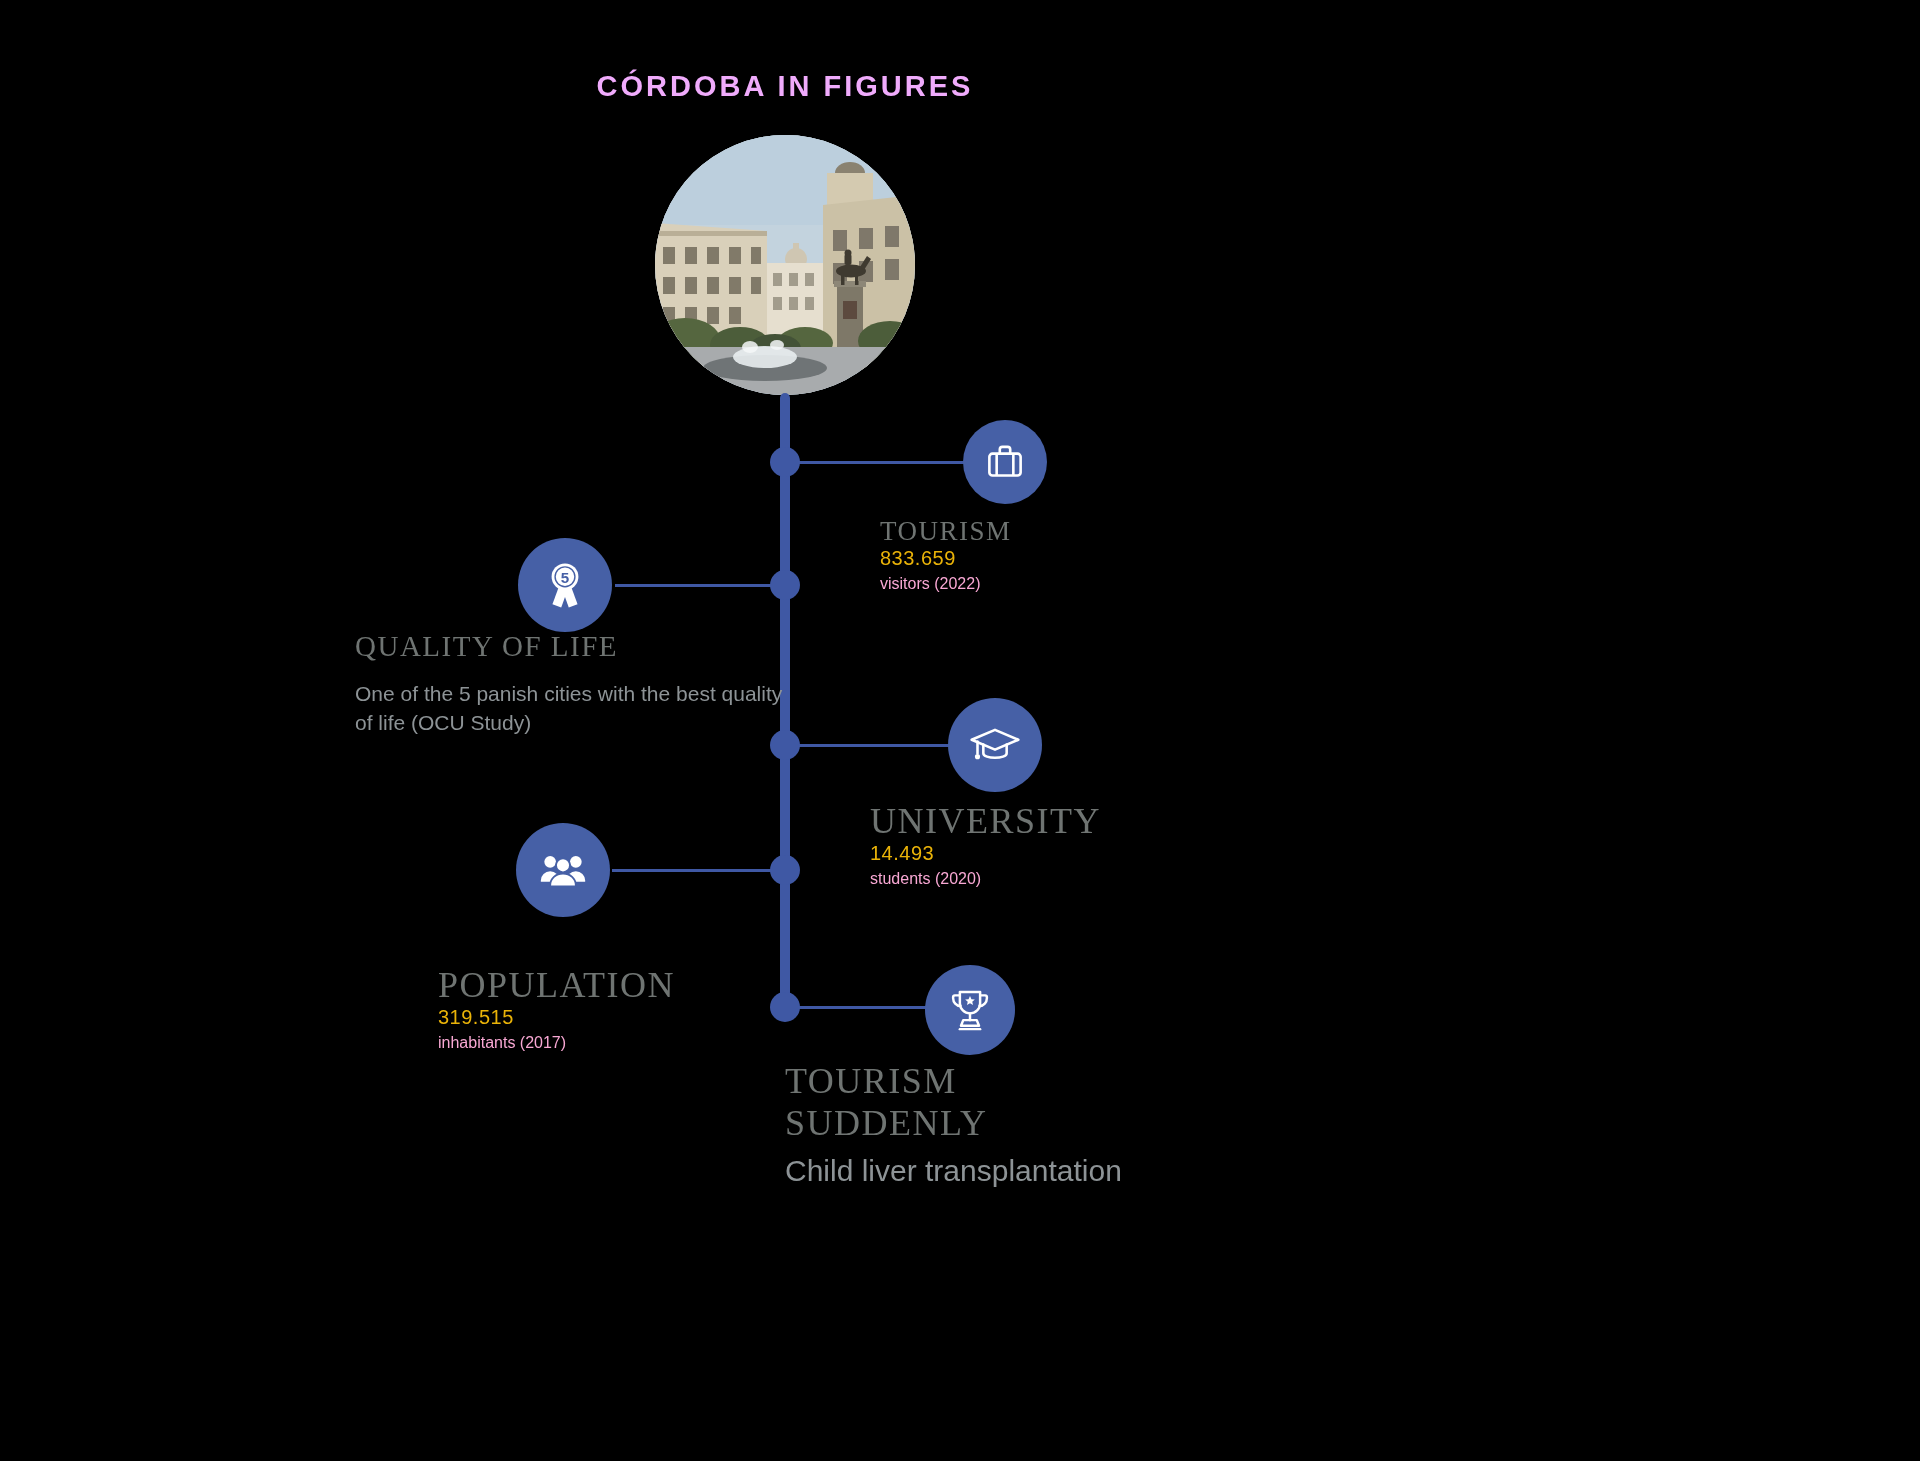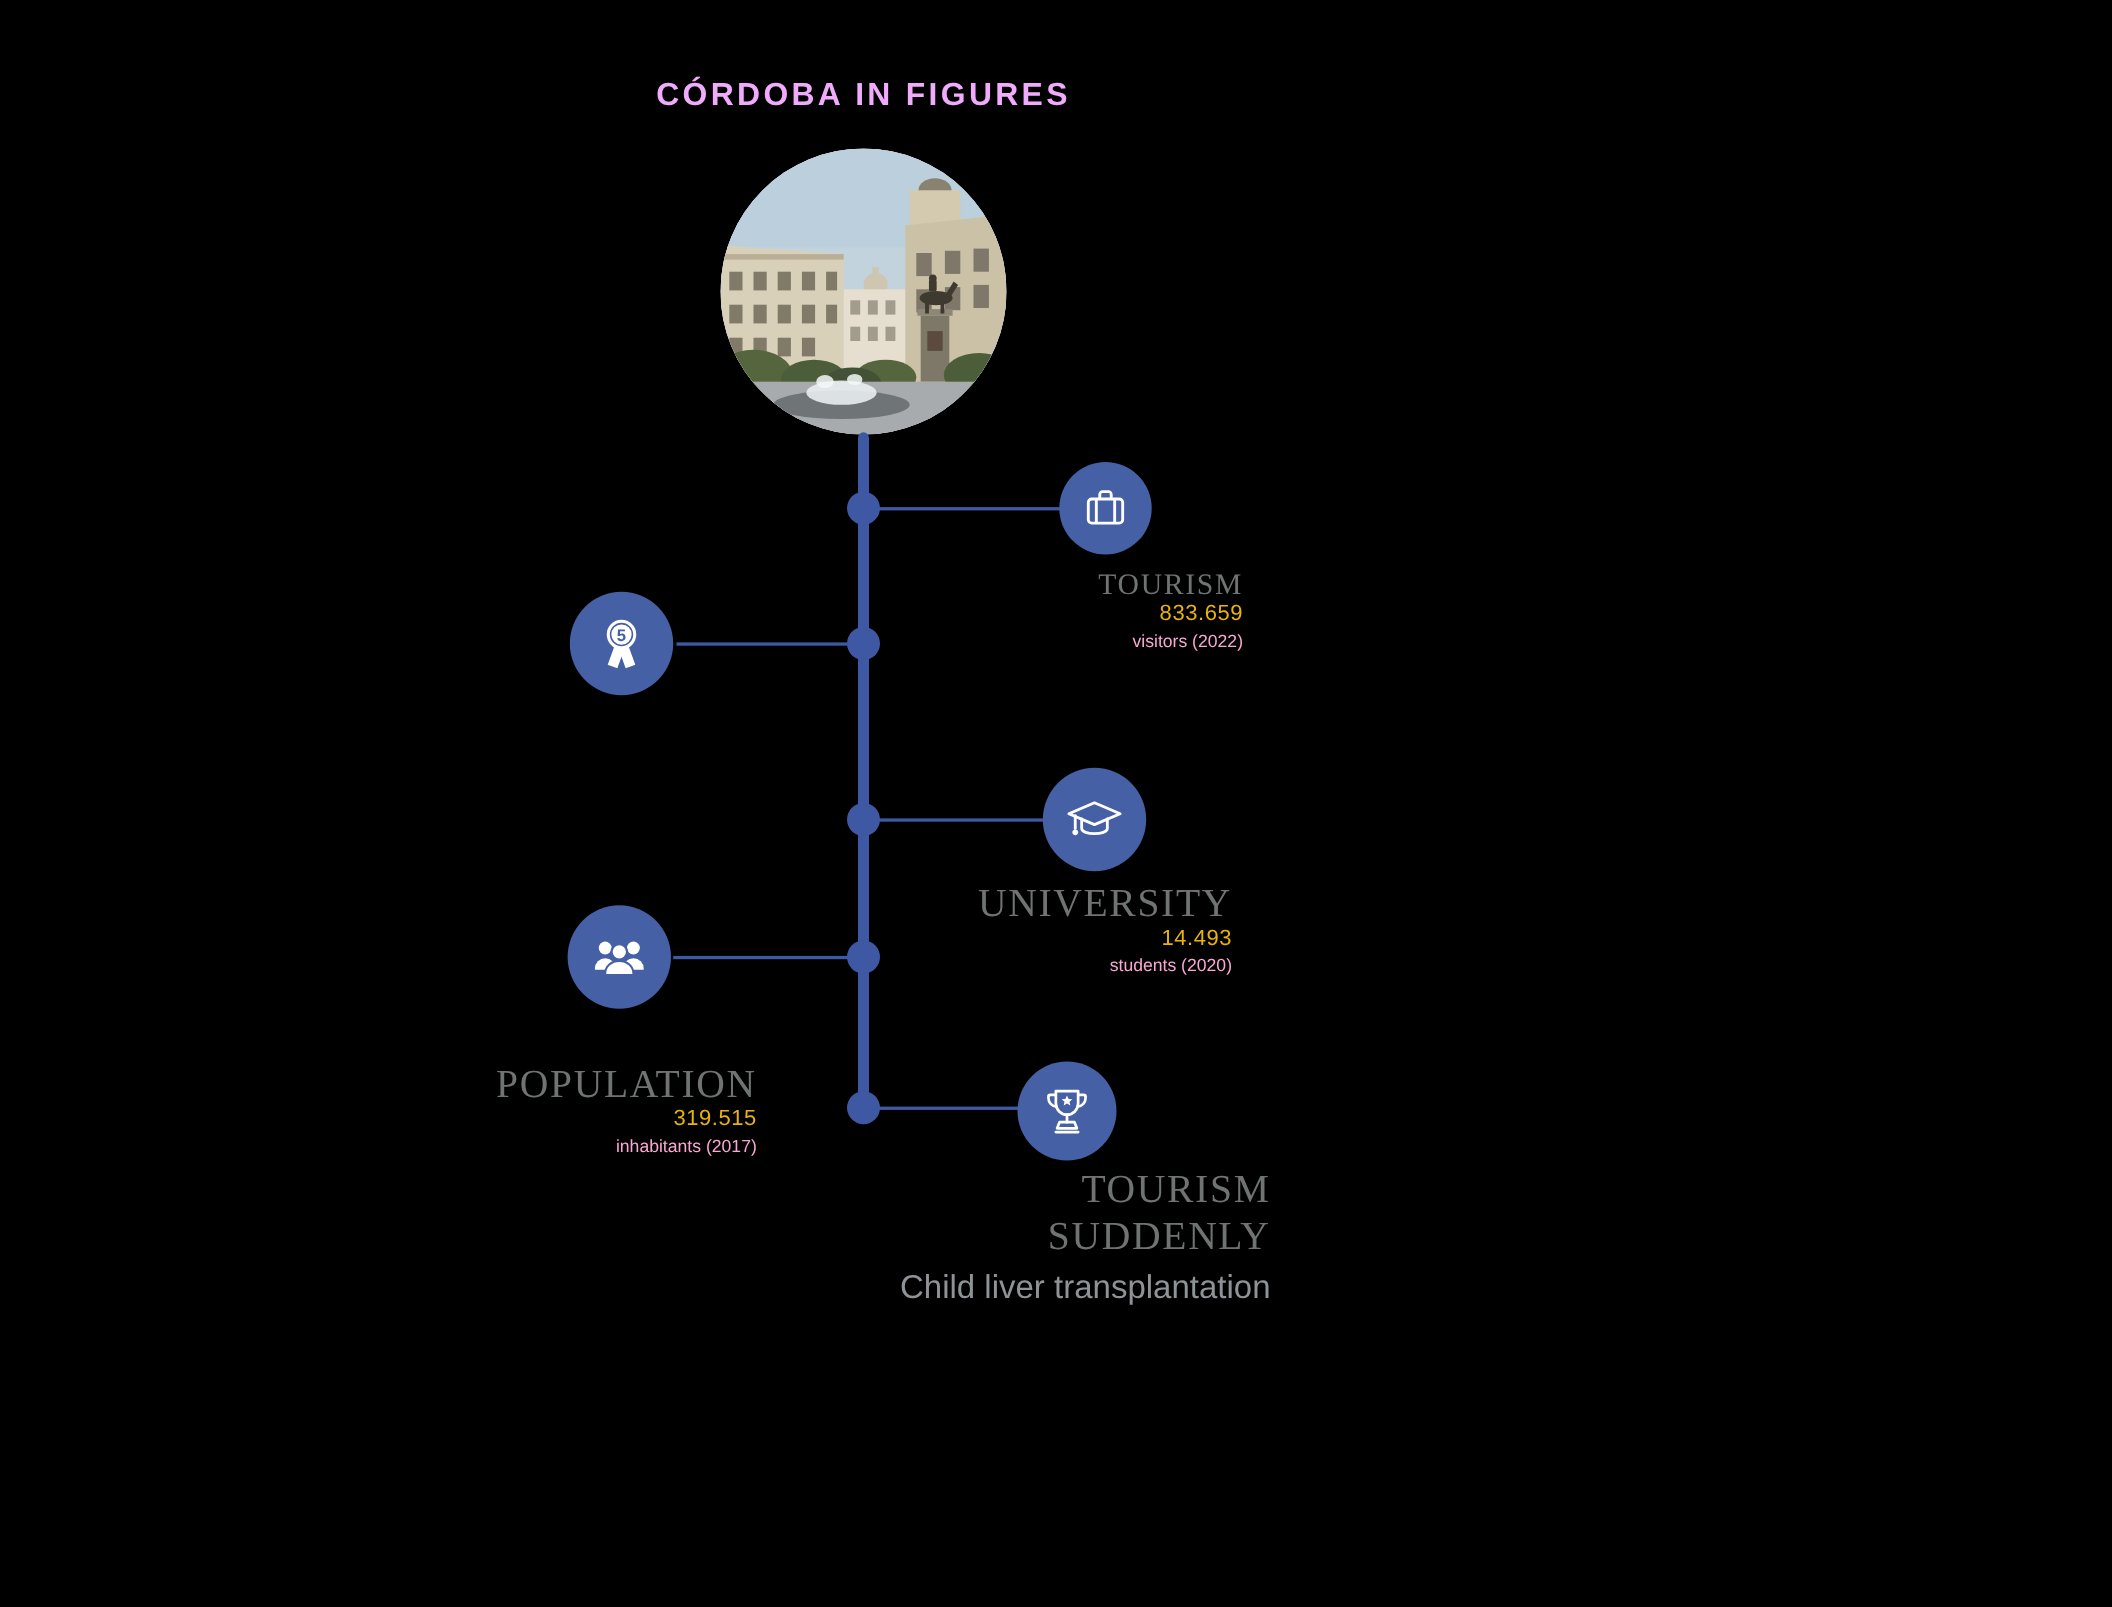--- a/index.html
+++ b/index.html
@@ -15,21 +15,21 @@
     position:absolute; left:655px; top:135px; width:260px; height:260px;
     border-radius:50%; overflow:hidden; background:#c3d3de;
   }
   .vline { position:absolute; left:780px; top:393px; width:10px; height:618px; background:#3f58a4; border-radius:5px; }
   .dot { position:absolute; width:30px; height:30px; border-radius:50%; background:#3f58a4; }
   .connector { position:absolute; height:3px; background:#3f58a4; }
   .icon-circle {
     position:absolute; border-radius:50%; background:#4660a6;
     display:flex; align-items:center; justify-content:center;
   }
-  .info { position:absolute; text-align:right; }
+  .info { position:absolute; text-align:left; }
   .heading { font-family:"Liberation Serif", serif; color:#6f7472; letter-spacing:1.5px; font-size:36px; }
   .value { color:#eab308; font-size:20px; margin-top:0; letter-spacing:0.5px; }
   .caption { color:#f9a8d4; font-size:16px; margin-top:5px; }
   .desc { color:#8d9396; font-size:21px; margin-top:16px; line-height:1.4; }
   .caption-lg { color:#8d9396; font-size:30px; margin-top:10px; }
 </style>
 </head>
 <body>
 
 <div class="canvas">
@@ -143,20 +143,24 @@
     <svg width="56" height="56" viewBox="0 0 48 48">
       <g fill="#fff">
         <rect x="19.5" y="24" width="8" height="19" transform="rotate(20 23.5 24)"></rect>
         <rect x="20.5" y="24" width="8" height="19" transform="rotate(-20 24.5 24)"></rect>
       </g>
       <circle cx="24" cy="17" r="11.5" fill="#fff"></circle>
       <circle cx="24" cy="17" r="8.5" fill="none" stroke="#4660a6" stroke-width="1.2"></circle>
       <text x="24" y="22" text-anchor="middle" font-size="13" font-weight="bold" fill="#4660a6" font-family="Liberation Sans, sans-serif">5</text>
     </svg>
   </div>
+  <div class="info" style="left:355px; top:630px; width:430px;">
+    <div class="heading" style="font-size:29px;">QUALITY OF LIFE</div>
+    <div class="desc">One of the 5 panish cities with the best quality of life (OCU Study)</div>
+  </div>
 
   <div class="icon-circle" style="left:948px; top:698px; width:94px; height:94px;">
     <svg width="56" height="56" viewBox="0 0 48 48">
       <g fill="none" stroke="#fff" stroke-width="2.2" stroke-linejoin="round" stroke-linecap="round">
         <polygon points="24,11 44,19.5 24,28 4,19.5"></polygon>
         <path d="M14 23.5 V31 c0 2.6 5 4 10 4 s10 -1.4 10 -4 V23.5"></path>
         <line x1="9" y1="21" x2="9" y2="31"></line>
       </g>
       <circle cx="9" cy="34" r="2.2" fill="#fff"></circle>
     </svg>

